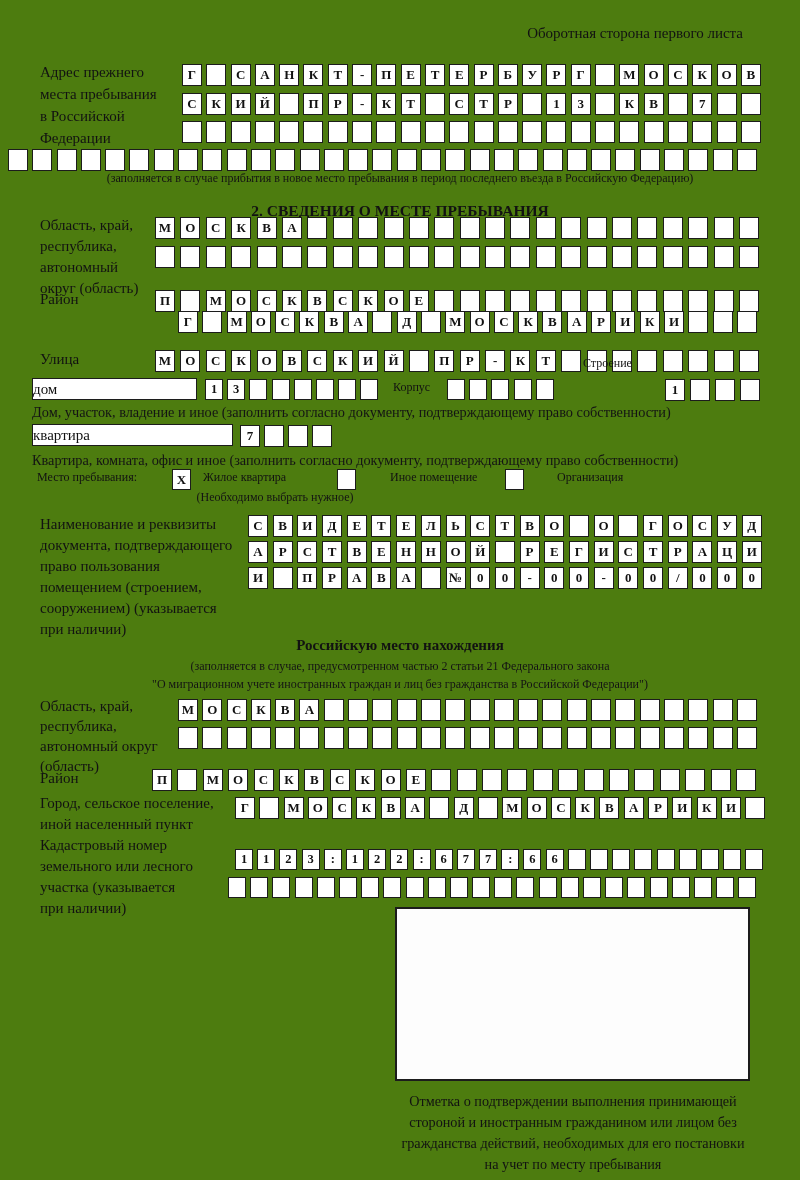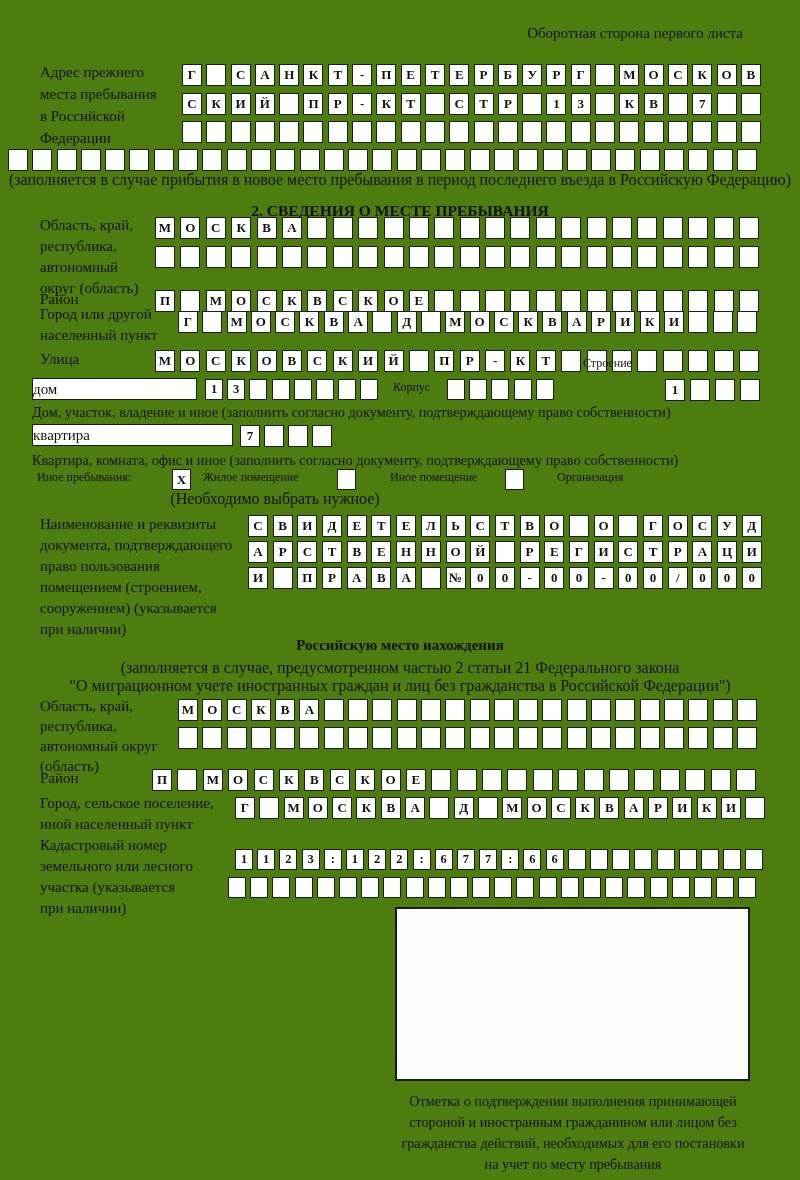--- a/index.html
+++ b/index.html
@@ -4,21 +4,21 @@
 <style>
   html,body{margin:0;padding:0;background:#fff;}
   .page{
     position:relative;width:800px;height:1180px;background:#4d7c0f;
     font-family:"Liberation Serif","DejaVu Serif",serif;color:#121212;overflow:hidden;
   }
   .abs{position:absolute;}
   .lbl{position:absolute;font-size:15px;line-height:21px;white-space:pre-line;}
   .lh22{line-height:22px;}
   .lh20{line-height:20px;}
-  .note{position:absolute;font-size:16px;color:#141414;}
+  .note{position:absolute;font-size:12px;color:#141414;}
   .center{left:0;right:0;text-align:center;}
   .title{position:absolute;font-weight:bold;font-size:15.5px;}
   .cells{position:absolute;display:flex;gap:4.3px;}
   .g54{gap:5.4px;}
   .g47{gap:4.7px;}
   .cells .c{
     width:18px;height:20px;border:1.7px solid #1c1c1c;background:#fff;
     font-weight:bold;font-size:13px;line-height:20px;text-align:center;
     font-family:"Liberation Serif","DejaVu Serif",serif;flex:0 0 auto;
   }
@@ -240,22 +240,20 @@
       <span class="c"></span>
       <span class="c"></span>
       <span class="c"></span>
       <span class="c"></span>
       <span class="c"></span>
       <span class="c"></span>
       <span class="c"></span>
       <span class="c"></span>
     </div>
 
-  <div class="lbl" style="left:40px;top:304px;width:150px;">Город или другой
-населенный пункт</div>
   <div class="cells" style="left:178px;top:311px;">
       <span class="c">Г</span>
       <span class="c"></span>
       <span class="c">М</span>
       <span class="c">О</span>
       <span class="c">С</span>
       <span class="c">К</span>
       <span class="c">В</span>
       <span class="c">А</span>
       <span class="c"></span>
@@ -334,23 +332,23 @@
 
   <div class="widebox" style="left:32px;top:424px;width:199px;height:20px;line-height:20px;">квартира</div>
   <div class="cells" style="left:240px;top:425px;gap:4px;">
       <span class="c">7</span>
       <span class="c"></span>
       <span class="c"></span>
       <span class="c"></span>
     </div>
   <div class="note" style="left:32px;top:452px;font-size:14.3px;">Квартира, комната, офис и иное (заполнить согласно документу, подтверждающему право собственности)</div>
 
-  <div class="opt" style="left:37px;top:470px;">Иное пребывания:</div>
+  <div class="opt" style="left:37px;top:470px;">Место пребывания:</div>
   <div class="chk" style="left:172px;top:469px;">X</div>
-  <div class="opt" style="left:203px;top:470px;">Жилое помещение</div>
+  <div class="opt" style="left:203px;top:470px;">Жилое квартира</div>
   <div class="chk" style="left:337px;top:469px;"></div>
   <div class="opt" style="left:390px;top:470px;">Иное помещение</div>
   <div class="chk" style="left:505px;top:469px;"></div>
   <div class="opt" style="left:557px;top:470px;">Организация</div>
   <div class="note" style="left:150px;top:490px;width:250px;text-align:center;">(Необходимо выбрать нужное)</div>
 
   <div class="lbl" style="left:40px;top:514px;width:215px;">Наименование и реквизиты
 документа, подтверждающего
 право пользования
 помещением (строением,

